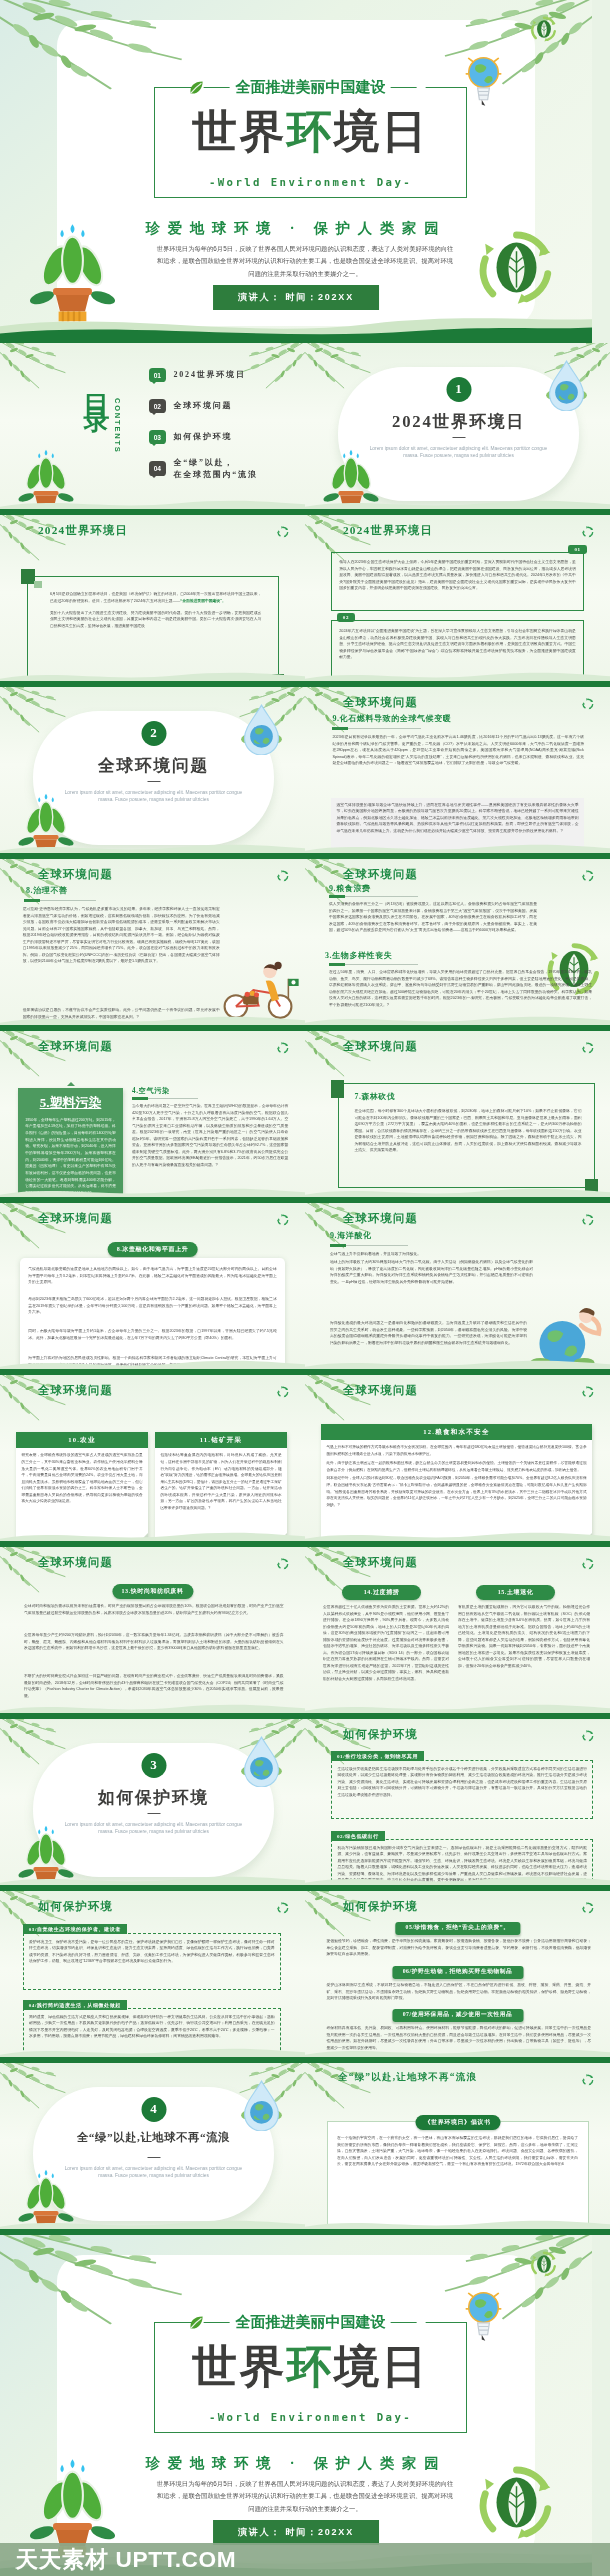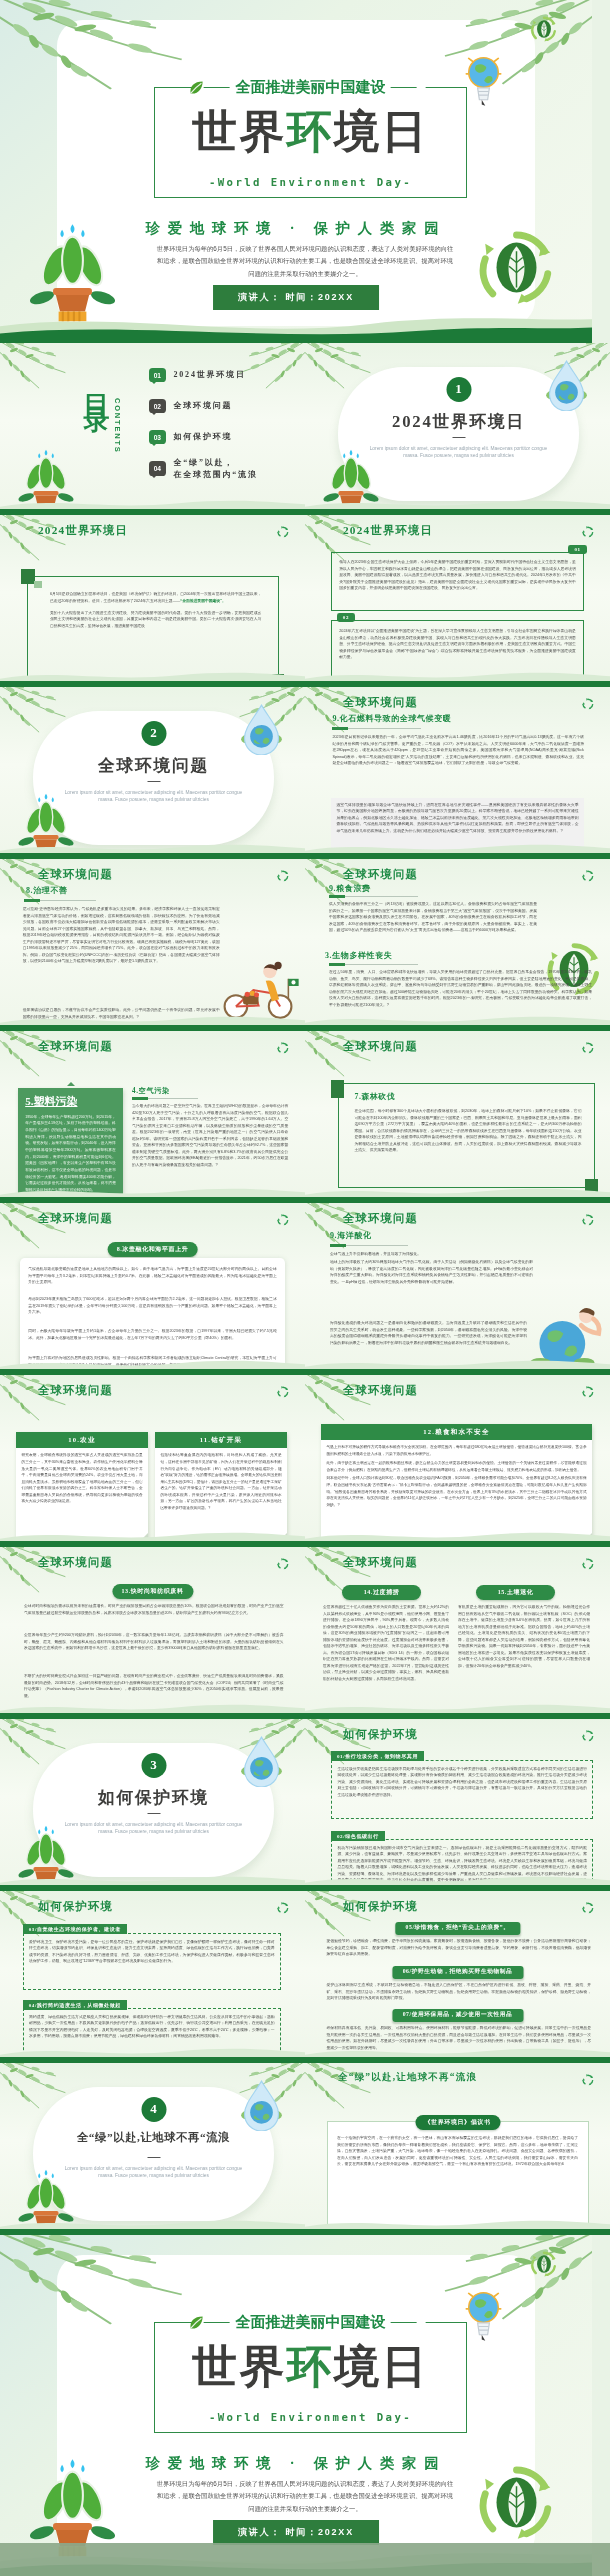--- a/index.html
+++ b/index.html
@@ -42,22 +42,22 @@
   .dash{position:absolute;border:0.9px dashed #2e8b46;}
   .dash .tx{padding:4.8px 5.4px;font-size:3.8px;line-height:1.7;color:#444;text-align:justify;}
   
   .card{position:absolute;background:#fff;box-shadow:1.2px 1.8px 4.2px rgba(90,120,90,.3);}
   .card::after{content:"";position:absolute;right:0;bottom:0;border-style:solid;border-width:0 0 7.8px 7.8px;
        border-color:transparent transparent #cddcc9 transparent;}
   .ch{background:#2e8b46;color:#fff;text-align:center;font-size:6.6px;font-weight:bold;padding:3.6px 0;
       font-family:"Liberation Serif",serif;letter-spacing:1.2px;}
   .cb{padding:4.2px 5.4px;font-size:3.7px;line-height:1.78;color:#454545;text-align:justify;}
   .gcard{position:absolute;background:#4d9a5f;color:#fff;box-shadow:1.2px 1.8px 4.2px rgba(90,120,90,.35);}
-  .gcard .gh{font-family:"Liberation Serif",serif;font-weight:bold;font-size:11px;padding:6px 7.2px 2.4px;
-      text-decoration:underline;}
+  .gcard .gh{font-family:"Liberation Serif",serif;font-weight:bold;font-size:13px;padding:6px 7.2px 2.4px;
+      text-decoration:underline;text-align:center;}
   .gcard .gb{padding:2.4px 7.2px;font-size:3.7px;line-height:1.8;text-align:justify;color:#f3faf3;}
   
   .blob{position:absolute;left:33px;top:24px;width:241px;height:134px;background:#fff;border-radius:66px;
         box-shadow:0 4.8px 9.5px rgba(110,150,110,.18);}
   .snum{position:absolute;left:50%;top:9.5px;transform:translateX(-50%);width:25px;height:25px;border-radius:50%;
         background:#1d7a38;color:#fff;font-family:"Liberation Serif",serif;font-size:13px;font-weight:bold;
         display:flex;align-items:center;justify-content:center;}
   .stitle{position:absolute;top:43px;width:100%;text-align:center;font-size:16.7px;font-weight:900;color:#3e3e3c;
         font-family:"Liberation Serif",serif;letter-spacing:1.8px;}
   .stitle.small{font-size:11.3px;letter-spacing:0.6px;}
@@ -882,16 +882,17 @@
       </svg>
     <div class="ftc">
         <svg style="position:absolute;bottom:0;width:100%;height:37px" viewBox="0 0 1024 62" preserveAspectRatio="none">
           <path d="M0 34 C200 8 420 56 640 30 C800 12 930 26 1024 22 L1024 62 0 62Z" fill="#cfe6c7"></path>
           <path d="M0 46 C220 26 480 60 720 42 C860 32 960 40 1024 36 L1024 62 0 62Z" fill="#1c7a38"></path>
         </svg>
       </div>
   </section>
 
   <div class="wm">
+    <span class="l">天天素材 UPTT.COM</span>
   </div>
 
 </div>
 
 
 </body></html>

